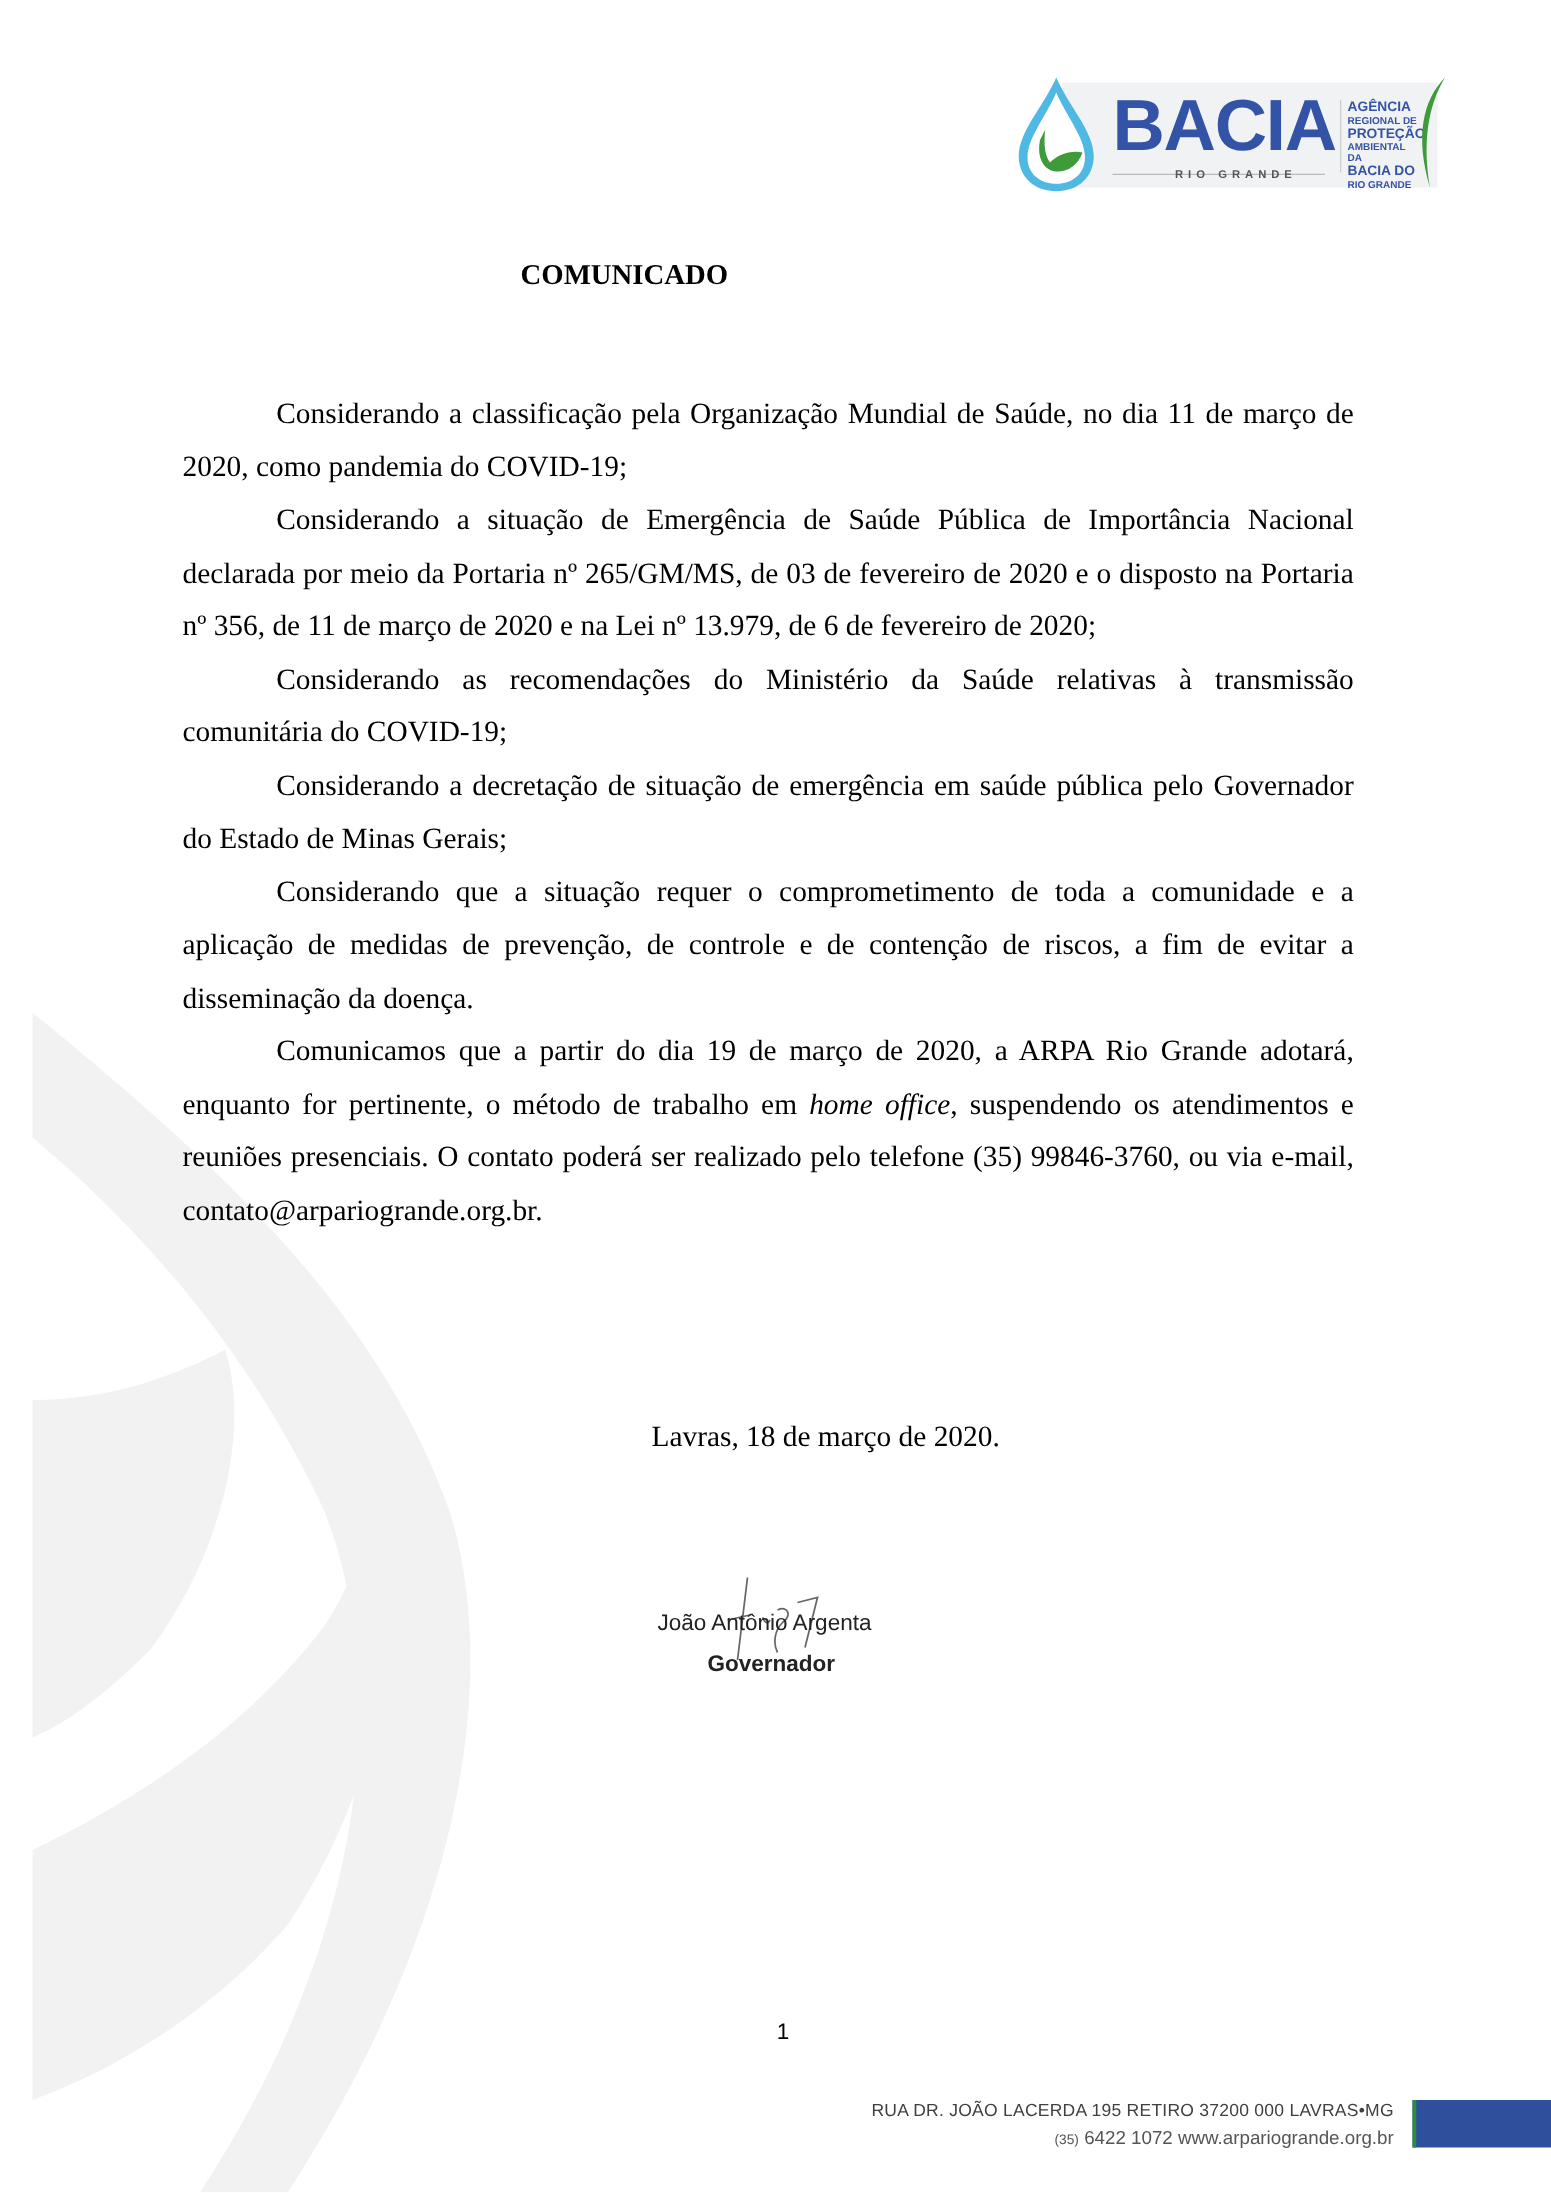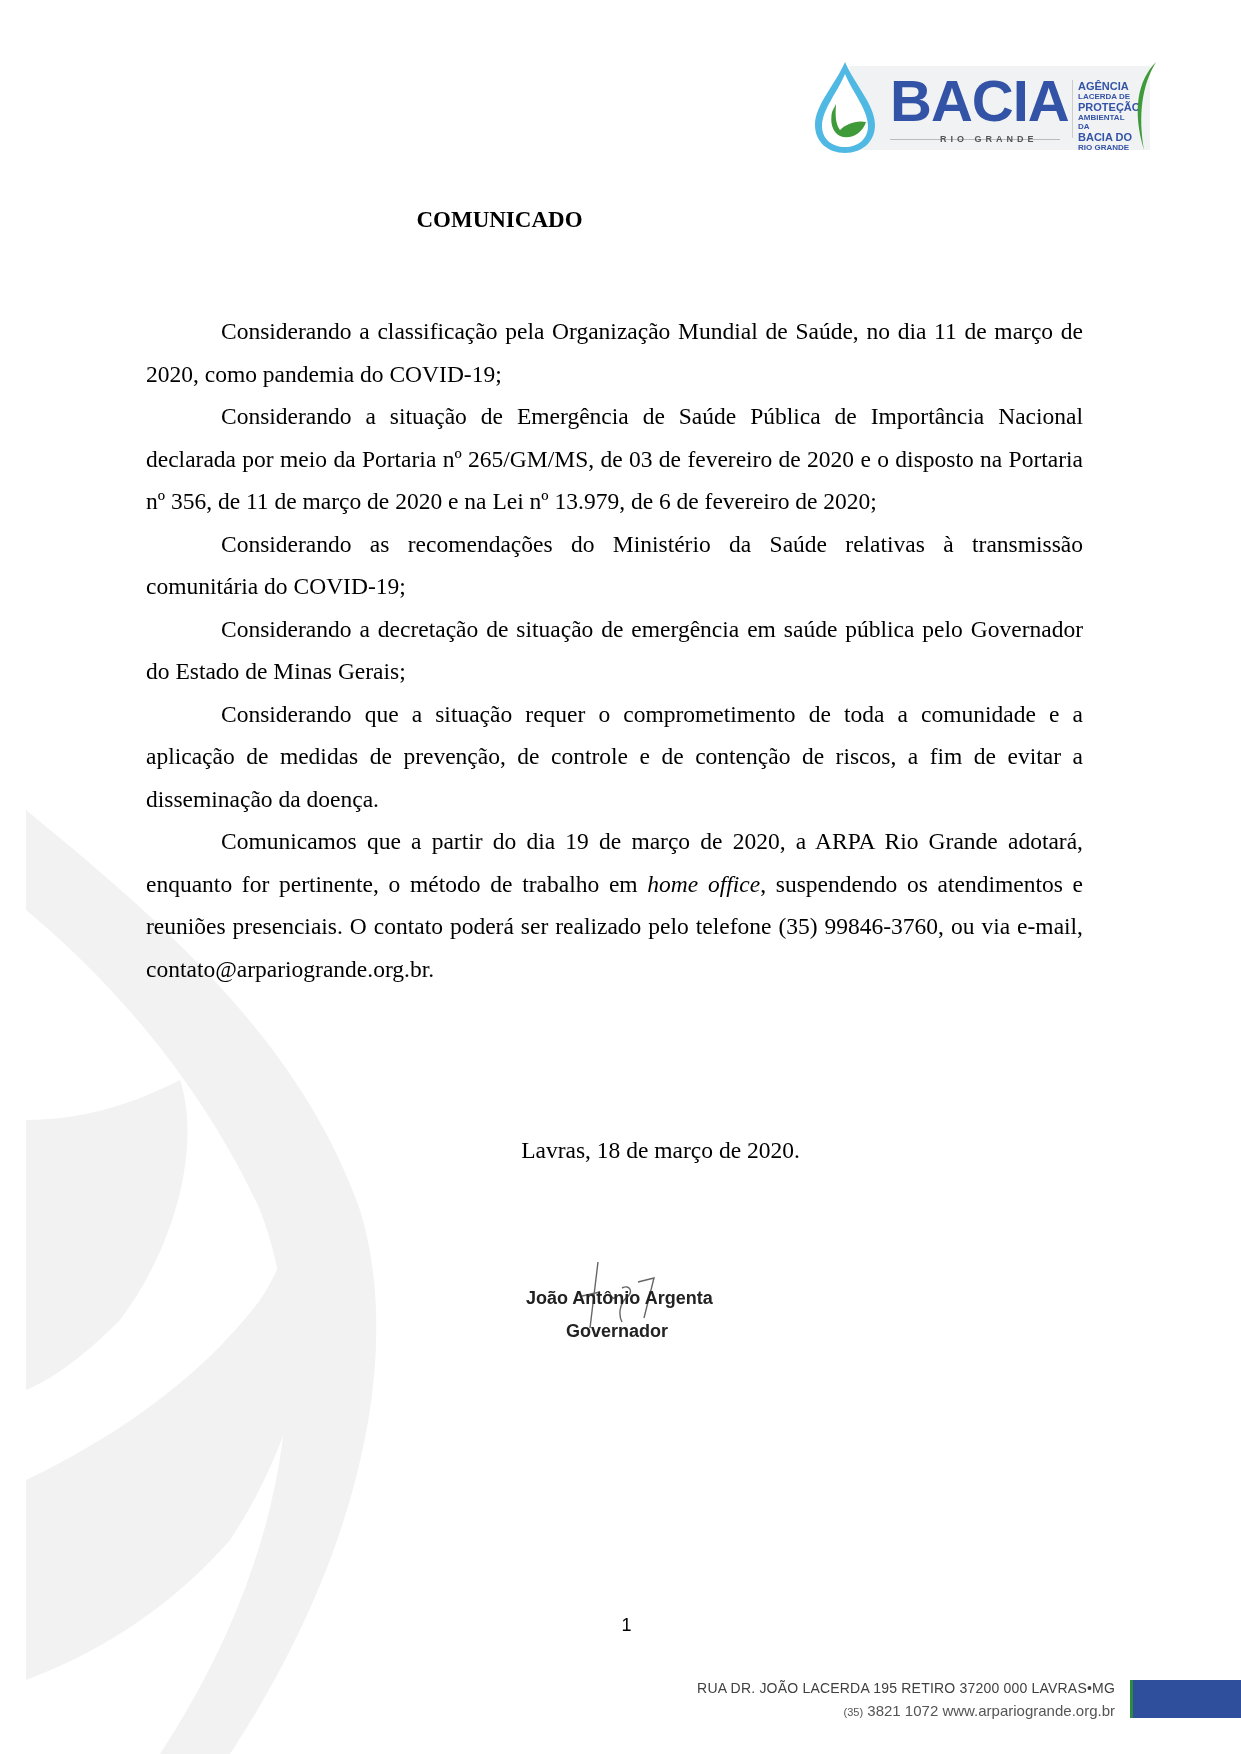--- a/index.html
+++ b/index.html
@@ -20,21 +20,21 @@
 
   .title { position: absolute; top: 207px; left: 0; width: 999px; text-align: center; font-weight: bold; font-size: 23px; z-index: 1; }
 
   .body-text { position: absolute; left: 146px; top: 310px; width: 937px; font-size: 23.5px; line-height: 42.5px; text-align: justify; z-index: 1; }
   .body-text p { margin: 0; text-indent: 75px; }
 
   .date { position: absolute; top: 1137px; left: 0; width: 1241px; text-align: center; font-size: 23.5px; padding-left: 80px; box-sizing: border-box; z-index: 1; }
 
   .signature { position: absolute; left: 520px; top: 1258px; width: 210px; height: 100px; z-index: 1; }
   .sig-scrawl { position: absolute; left: 40px; top: 0; width: 100px; height: 80px; }
-  .sig-name { position: absolute; left: 6px; top: 30px; font-family: "Liberation Sans", sans-serif; font-size: 18px; color: #222; white-space: nowrap; font-weight: bold; }
+  .sig-name { position: absolute; left: 6px; top: 30px; font-family: "Liberation Sans", sans-serif; font-size: 18px; color: #222; white-space: nowrap; }
   .sig-role { position: absolute; left: 46px; top: 63px; font-family: "Liberation Sans", sans-serif; font-weight: bold; font-size: 18px; color: #222; }
 
   .page-num { position: absolute; top: 1615px; left: 0; width: 1241px; text-align: center; padding-left: 12px; box-sizing: border-box; font-family: "Liberation Sans", sans-serif; font-size: 18px; z-index: 1; }
 
   .footer-addr { position: absolute; right: 126px; top: 1680px; font-family: "Liberation Sans", sans-serif; font-size: 14px; color: #404040; letter-spacing: 0.2px; text-align: right; z-index: 1; }
   .footer-web { position: absolute; right: 126px; top: 1702px; font-family: "Liberation Sans", sans-serif; font-size: 15px; color: #555; text-align: right; z-index: 1; }
   .footer-web .area { font-size: 11px; }
   .footer-bar { position: absolute; left: 1130px; top: 1680px; width: 111px; height: 38px; background: #2f4f9c; border-left: 3px solid #2e8a3e; z-index: 1; }
 </style>
 </head>
@@ -52,21 +52,21 @@
     <path d="M35 2 C 25 25, 5 45, 5 65 C 5 82, 18 93, 35 93 C 52 93, 65 82, 65 65 C 65 45, 45 25, 35 2 Z" fill="#4fb8e3"></path>
     <path d="M35 14 C 27 33, 12 50, 12 66 C 12 79, 22 87, 35 87 C 48 87, 58 79, 58 66 C 58 50, 43 33, 35 14 Z" fill="#ffffff"></path>
     <path d="M22 52 C 20 62, 22 72, 30 76 C 40 80, 52 74, 56 62 C 46 60, 36 64, 30 70 C 26 64, 25 58, 26 44 Z" fill="#3f9a3a"></path>
   </svg>
   <div class="logo-arpa">BACIA</div>
   <div class="logo-rule"></div>
   <div class="logo-rio">RIO GRANDE</div>
   <div class="logo-sep"></div>
   <div class="logo-agency">
     <div class="big">AGÊNCIA</div>
-    <div>LACERDA DE</div>
+    <div>REGIONAL DE</div>
     <div class="big">PROTEÇÃO</div>
     <div>AMBIENTAL DA</div>
     <div class="big">BACIA DO</div>
     <div>RIO GRANDE</div>
   </div>
   <svg class="logo-swoosh" viewBox="0 0 28 95">
     <path d="M26 2 C 8 20, 2 50, 14 90 C 8 55, 12 25, 26 2 Z" fill="#3f9a3a"></path>
   </svg>
 </div>
 
@@ -89,16 +89,16 @@
   </svg>
   <div class="sig-name">João Antônio Argenta</div>
   <div class="sig-role">Governador</div>
 </div>
 
 <div class="page-num">1</div>
 
 <div class="footer-addr">RUA DR. JOÃO LACERDA 195 RETIRO   37200 000  LAVRAS•MG</div>
 <div class="footer-web">
   <span class="area">(35)</span>
-  <span>3821 1072</span>
+  <span>6422 1072</span>
   <span>www.arpariogrande.org.br</span>
 </div>
 <div class="footer-bar"></div>
 
 </body></html>

